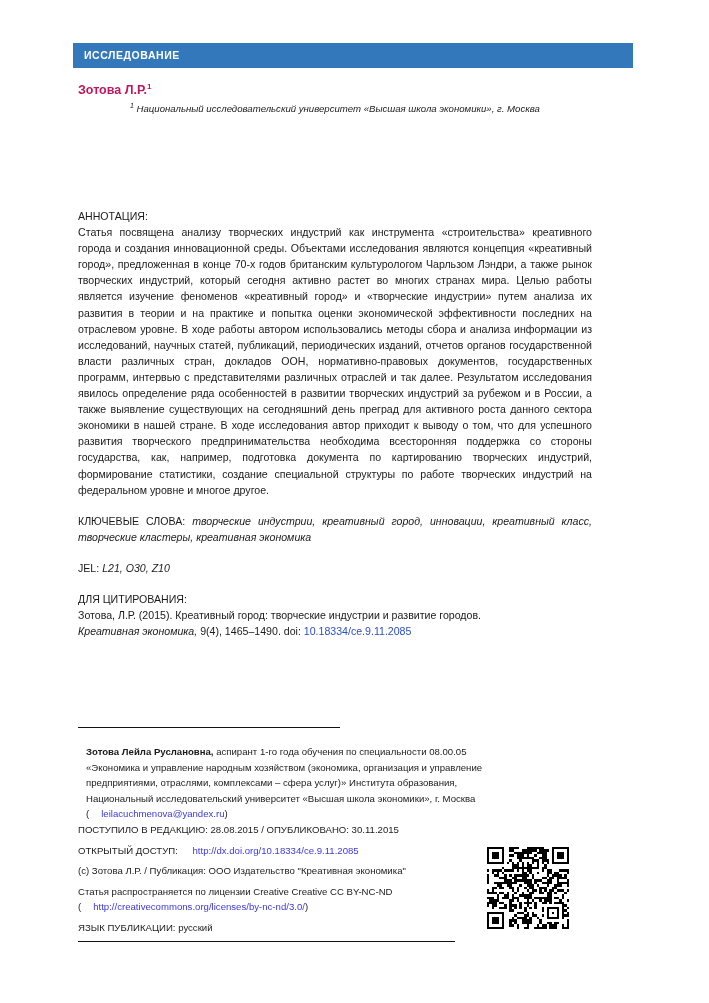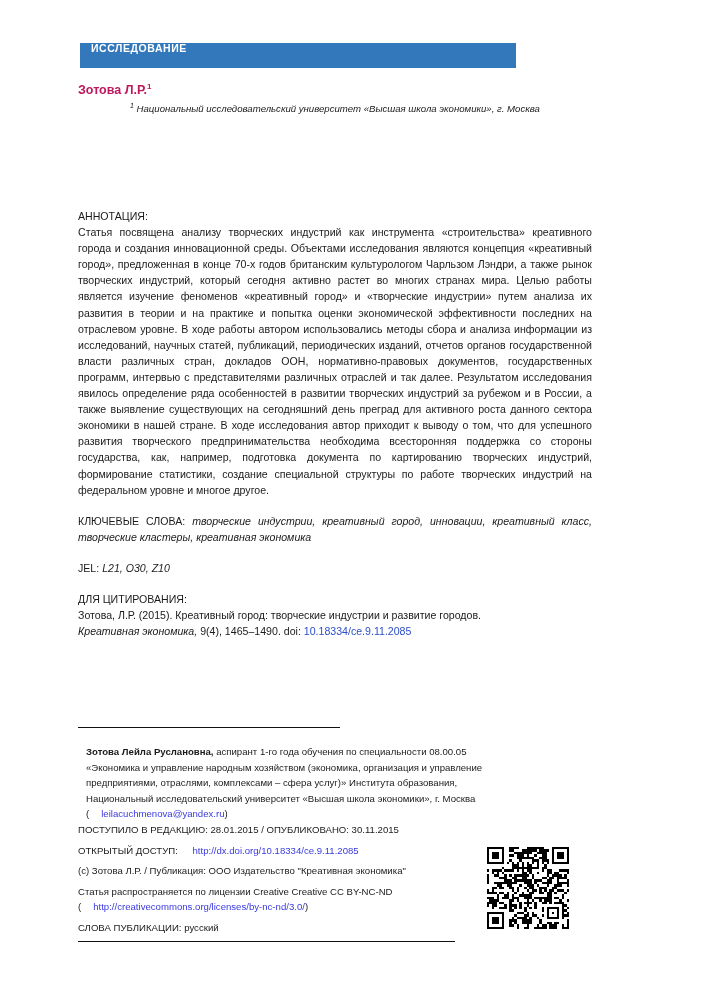--- a/index.html
+++ b/index.html
@@ -19,26 +19,27 @@
     height: 1003px;
     margin: 0 auto;
     background: #ffffff;
     overflow: hidden;
     box-sizing: border-box;
   }
 
   
   .section-bar {
     position: absolute;
-    left: 80px;
+    left: 73px;
     top: 43px;
-    width: 436px;
+    width: 560px;
     height: 25px;
     background: #3478bc;
     display: flex;
+    align-items: center;
   }
   .section-bar .section-label {
     color: #ffffff;
     font-size: 10.5px;
     font-weight: bold;
     letter-spacing: 0.55px;
     padding-left: 11px;
     line-height: 1;
   }
 
@@ -232,29 +233,29 @@
 
   <div class="foot-rule"></div>
 
   <div class="footnote">
     <span class="bio-name">Зотова Лейла Руслановна,</span><span> аспирант 1-го года обучения по специальности 08.00.05 «Экономика и управление народным хозяйством (экономика, организация и управление предприятиями, отраслями, комплексами – сфера услуг)» Института образования, Национальный исследовательский университет «Высшая школа экономики», г. Москва</span>
     <br>
     <span>(</span><a class="link-vivid" href="#">leilacuchmenova@yandex.ru</a><span>)</span>
   </div>
 
   <div class="meta">
-    <span class="meta-row"><span>ПОСТУПИЛО В РЕДАКЦИЮ: </span><span>28.01.2015</span><span>  /  </span><span>ОПУБЛИКОВАНО: </span><span>30.11.2015</span></span>
+    <span class="meta-row"><span>ПОСТУПИЛО В РЕДАКЦИЮ: </span><span>28.08.2015</span><span>  /  </span><span>ОПУБЛИКОВАНО: </span><span>30.11.2015</span></span>
 
     <span class="meta-row"><span>ОТКРЫТЫЙ ДОСТУП: </span><a class="link-vivid" href="#">http://dx.doi.org/10.18334/ce.9.11.2085</a></span>
 
     <span class="meta-row">(c) Зотова Л.Р. / Публикация: ООО Издательство "Креативная экономика"</span>
 
     <span class="meta-row"><span>Статья распространяется по лицензии Creative Creative CC BY-NC-ND</span><br><span>(</span><a class="link-vivid" href="#">http://creativecommons.org/licenses/by-nc-nd/3.0/</a><span>)</span></span>
 
-    <span class="meta-row"><span>СЛОВА ПУБЛИКАЦИИ: </span><span>русский</span></span>
+    <span class="meta-row"><span>ЯЗЫК ПУБЛИКАЦИИ: </span><span>русский</span></span>
   </div>
 
   <div class="bottom-rule"></div>
 
   <div class="qr">
     <svg viewBox="0 0 33 33" shape-rendering="crispEdges">
       <rect width="33" height="33" fill="#ffffff"></rect>
       <g fill="#000000" id="qr-cells">
           <rect x="0" y="0" width="1" height="1"></rect>
           <rect x="1" y="0" width="1" height="1"></rect>

